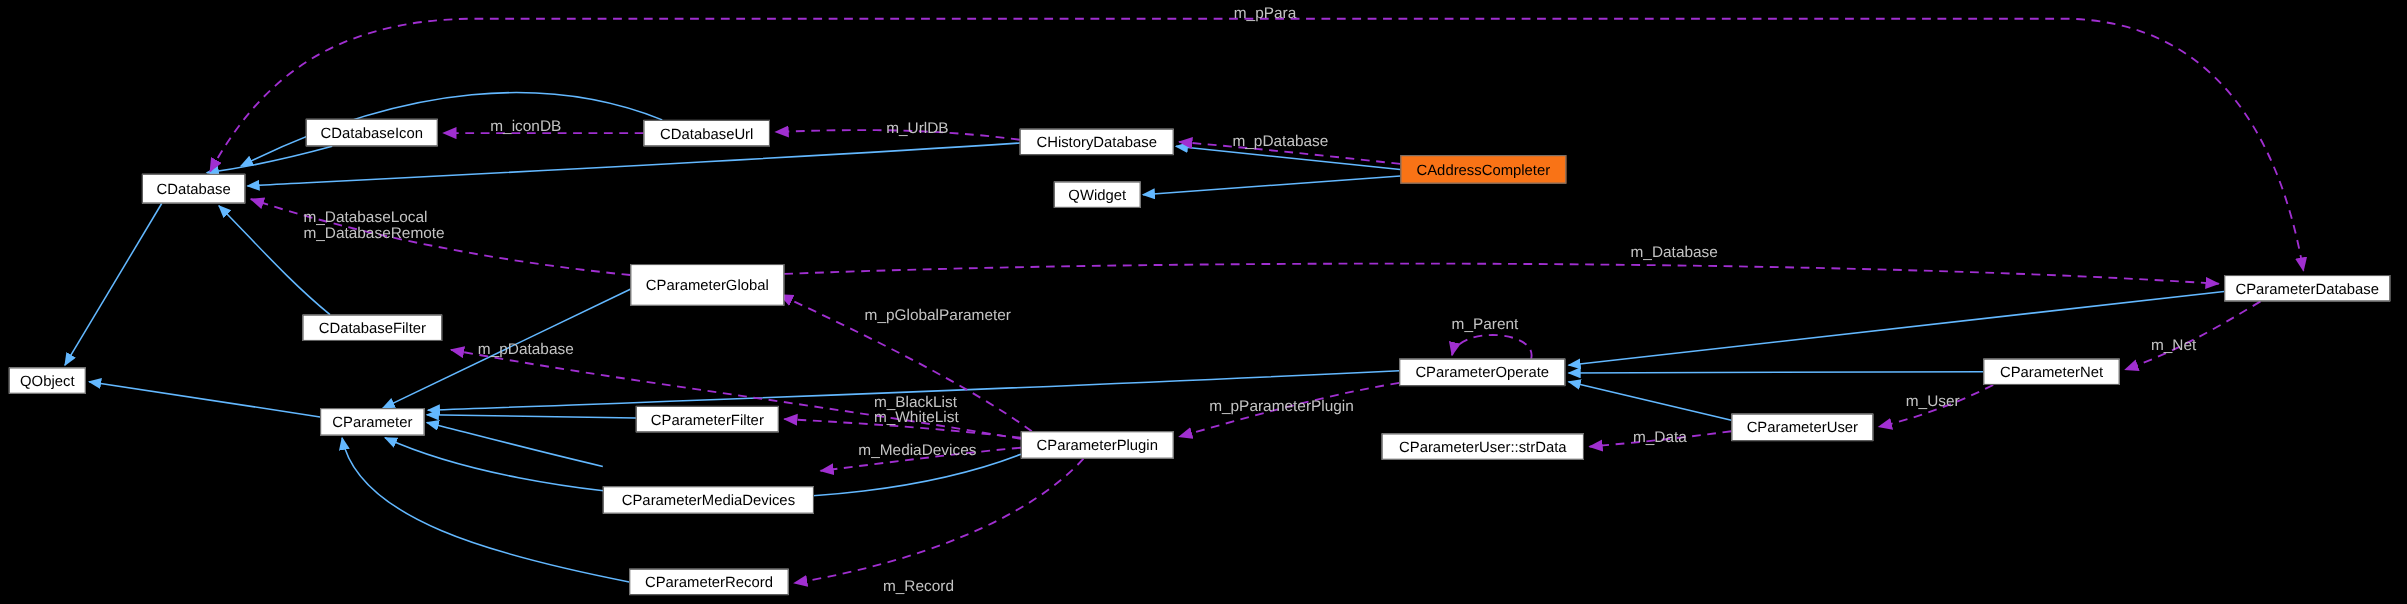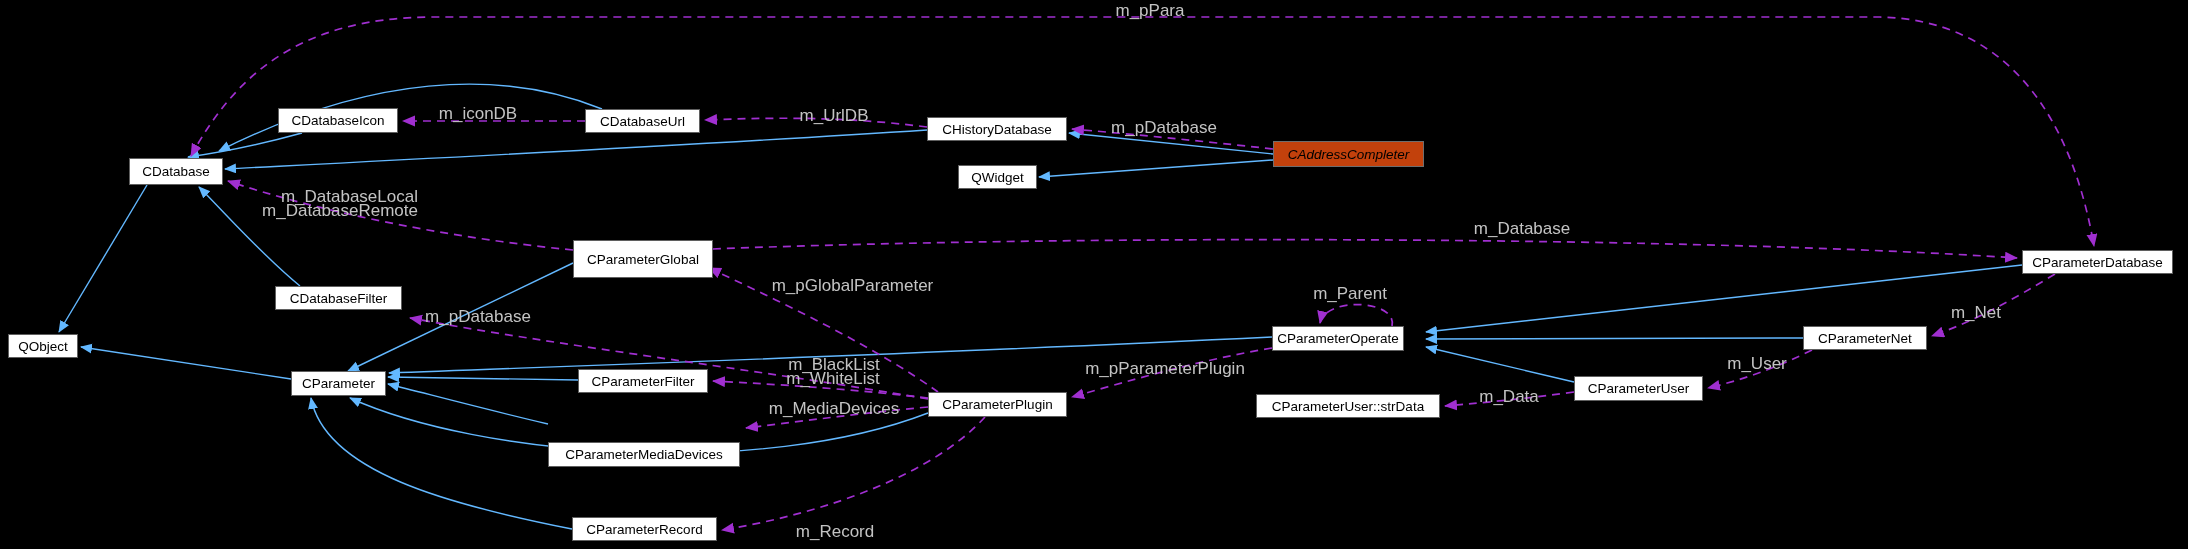--- a/index.html
+++ b/index.html
@@ -17,30 +17,29 @@
     background:#fff;
     border:1.4px solid #5f5f5f;
     color:#000;
     font-size:13.5px;
     display:flex;align-items:center;justify-content:center;
     white-space:nowrap;
     box-sizing:border-box;
     z-index:3;
   }
   .node.highlight{
-    background:#c2410c;
+    background:#f97316;
     border-color:#6e6e6e;
-    font-style:italic;
   }
   .edge-label{
     position:absolute;
     color:#c3c3c3;
-    font-size:17px;
+    font-size:14px;
     line-height:14px;
-    text-align:right;
+    text-align:left;
     white-space:nowrap;
     transform:translate(-50%,-50%);
     z-index:2;
   }
   path.inherit{stroke:#63b8ff;stroke-width:1.4;fill:none;}
   path.usage{stroke:#a02fd0;stroke-width:1.7;fill:none;stroke-dasharray:8 6;}
 </style>
 </head>
 <body>
 
@@ -101,21 +100,21 @@
       <div class="node" style="left: 927px; top: 117px; width: 140px; height: 24px;">CHistoryDatabase</div>
       <div class="node" style="left: 958px; top: 165px; width: 79px; height: 24px;">QWidget</div>
       <div class="node highlight" style="left: 1273px; top: 141px; width: 151px; height: 26px;">CAddressCompleter</div>
       <div class="node" style="left: 275px; top: 286px; width: 127px; height: 24px;">CDatabaseFilter</div>
       <div class="node" style="left: 573px; top: 240px; width: 140px; height: 38px;">CParameterGlobal</div>
       <div class="node" style="left: 291px; top: 371px; width: 95px; height: 25px;">CParameter</div>
       <div class="node" style="left: 578px; top: 369px; width: 130px; height: 24px;">CParameterFilter</div>
       <div class="node" style="left: 548px; top: 416px; width: 192px; height: 25px; margin-top: 26px;">CParameterMediaDevices</div>
       <div class="node" style="left: 928px; top: 392px; width: 139px; height: 25px;">CParameterPlugin</div>
       <div class="node" style="left: 572px; top: 517px; width: 145px; height: 24px;">CParameterRecord</div>
-      <div class="node" style="left: 1272px; top: 326px; width: 132px; height: 25px;">CParameterOperate</div>
+      <div class="node" style="left: 1272px; top: 326px; width: 151px; height: 25px;">CParameterOperate</div>
       <div class="node" style="left: 1256px; top: 394px; width: 184px; height: 24px;">CParameterUser::strData</div>
       <div class="node" style="left: 1574px; top: 376px; width: 129px; height: 25px;">CParameterUser</div>
       <div class="node" style="left: 1803px; top: 326px; width: 124px; height: 24px;">CParameterNet</div>
       <div class="node" style="left: 2022px; top: 250px; width: 151px; height: 24px;">CParameterDatabase</div>
     </div>
   <div id="labels">
       <div class="edge-label" style="left: 1150px; top: 11px;">
         <div>m_pPara</div>
       </div>
       <div class="edge-label" style="left: 478px; top: 114px;">

